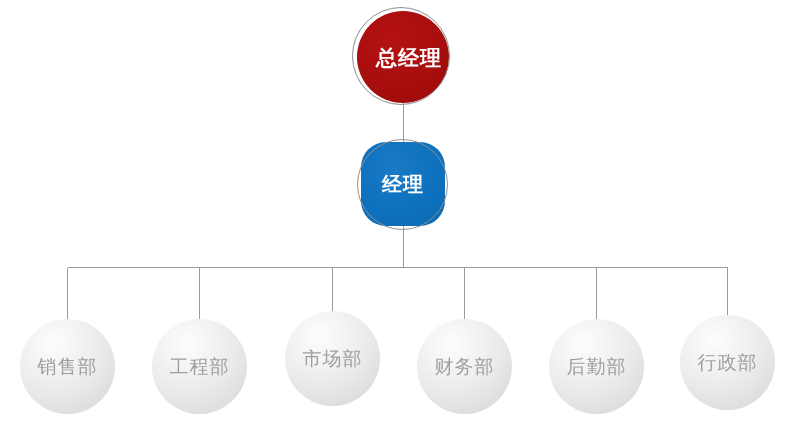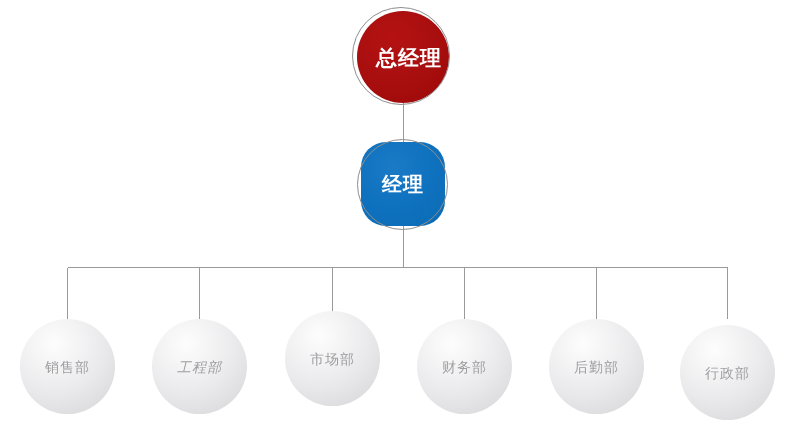--- a/index.html
+++ b/index.html
@@ -70,21 +70,21 @@
     background:
       radial-gradient(circle at 36% 26%,
         #fdfdfd 0%,
         #f4f4f5 26%,
         #e9e9eb 55%,
         #dedee1 78%,
         #d2d2d6 100%);
   }
   .node-dept .node-label {
     color: #9e9ea1;
-    font-size: 14px;
+    font-size: 19px;
     font-weight: normal;
   }
 
   
   .ring {
     position: absolute;
     border-radius: 50%;
     border: 1px solid #8e8e8e;
     box-sizing: border-box;
     background: transparent;
@@ -117,33 +117,33 @@
 
   <div class="node node-mgr" style="left:361px; top:142px; width:84px; height:84px;">
     <span class="node-label">经理</span>
   </div>
   <div class="ring" style="left:357px; top:139px; width:91px; height:91px;"></div>
 
   <div class="node node-dept" style="left:20px; top:319px; width:95px; height:95px;">
     <span class="node-label">销售部</span>
   </div>
 
-  <div class="node node-dept" style="left:152px; top:319px; width:95px; height:95px;font-style:italic;">
+  <div class="node node-dept" style="left:152px; top:319px; width:95px; height:95px;">
     <span class="node-label">工程部</span>
   </div>
 
   <div class="node node-dept" style="left:285px; top:311px; width:95px; height:95px;">
     <span class="node-label">市场部</span>
   </div>
 
   <div class="node node-dept" style="left:417px; top:319px; width:95px; height:95px;">
     <span class="node-label">财务部</span>
   </div>
 
   <div class="node node-dept" style="left:549px; top:319px; width:95px; height:95px;">
     <span class="node-label">后勤部</span>
   </div>
 
-  <div class="node node-dept" style="left:680px; top:325px; width:95px; height:95px;">
+  <div class="node node-dept" style="left:680px; top:315px; width:95px; height:95px;">
     <span class="node-label">行政部</span>
   </div>
 
 </div>
 
 </body></html>

